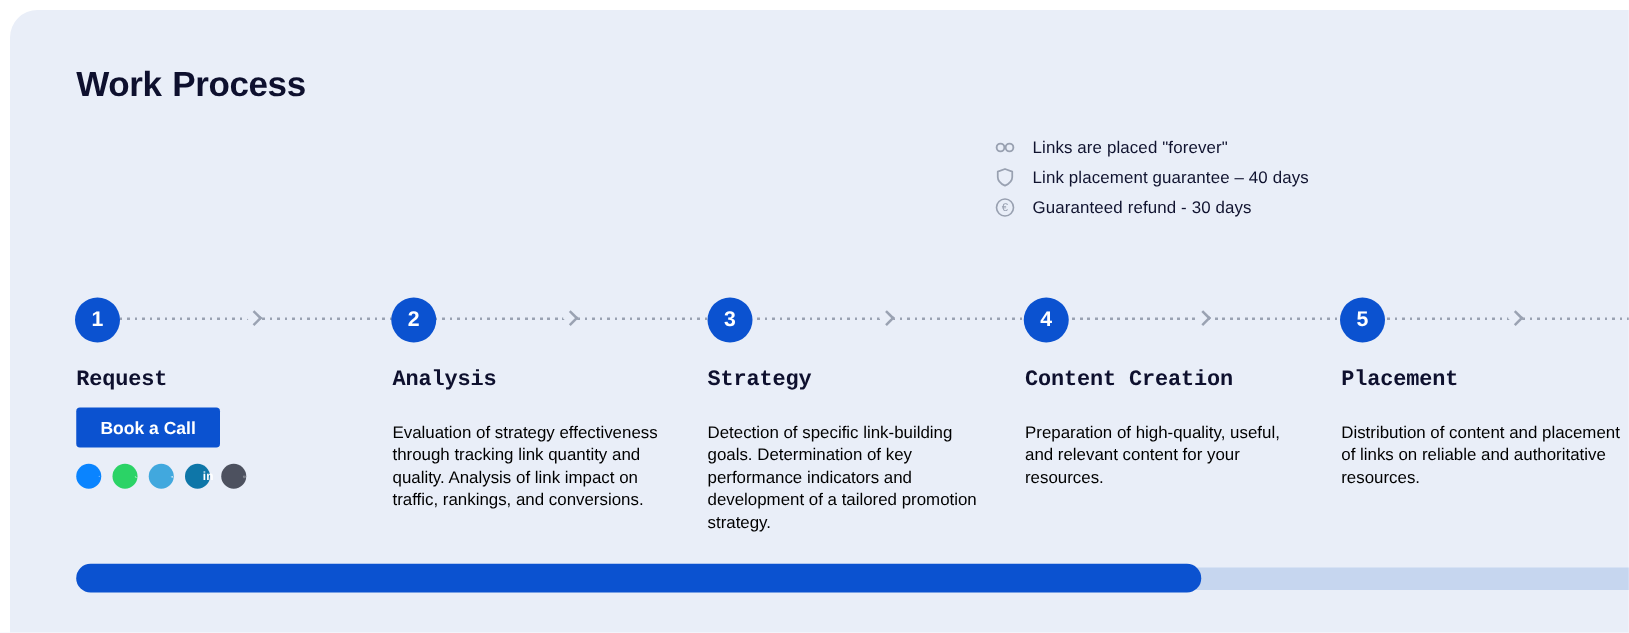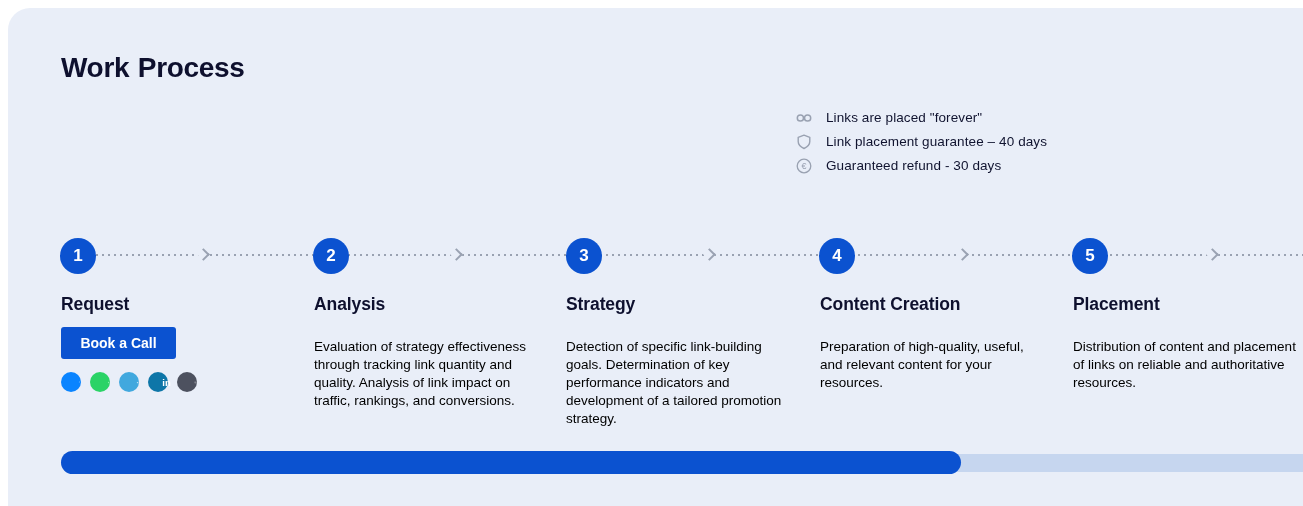--- a/index.html
+++ b/index.html
@@ -20,21 +20,21 @@
   
   .timeline-dots { position:absolute; left:70px; right:0; top:246px; height:2px;
     background:repeating-linear-gradient(90deg,#9aa2b2 0 2px, transparent 2px 6px); }
   .chevron { position:absolute; top:242px; width:9px; height:9px;
     border-top:2px solid #9aa2b2; border-right:2px solid #9aa2b2;
     transform:rotate(45deg); background:#e9eef8; }
   .step-circle { position:absolute; top:230px; width:36px; height:36px; border-radius:50%;
     background:#0b52d0; color:#ffffff; font-size:17px; font-weight:700;
     display:flex; align-items:center; justify-content:center; z-index:2; }
   .step-col { position:absolute; top:286px; width:228px; }
-  .step-title { font-size:17.5px; font-weight:700; color:#0e102e; letter-spacing:-0.1px; }
+  .step-title { font-size:17.5px; font-weight:700; color:#0e102e; letter-spacing:-0.1px;font-family:Liberation Mono, monospace; }
   .step-desc { margin-top:23px; font-size:13.5px; line-height:18px; color:#000000; }
   .cta-button { margin-top:12px; width:115px; height:32px; background:#0b52d0; border:none;
     border-radius:3px; color:#ffffff; font-size:14px; font-weight:700;
     font-family:"Liberation Sans", sans-serif; cursor:pointer; display:block; }
   .socials { margin-top:13px; display:flex; gap:9px; }
   .social { width:20px; height:20px; border-radius:50%; display:flex;
     align-items:center; justify-content:center; cursor:pointer;padding-left:17px; }
   .social svg { display:block; }
   .s-messenger { background:#0a84ff; }
   .s-whatsapp  { background:#2bd366; }

